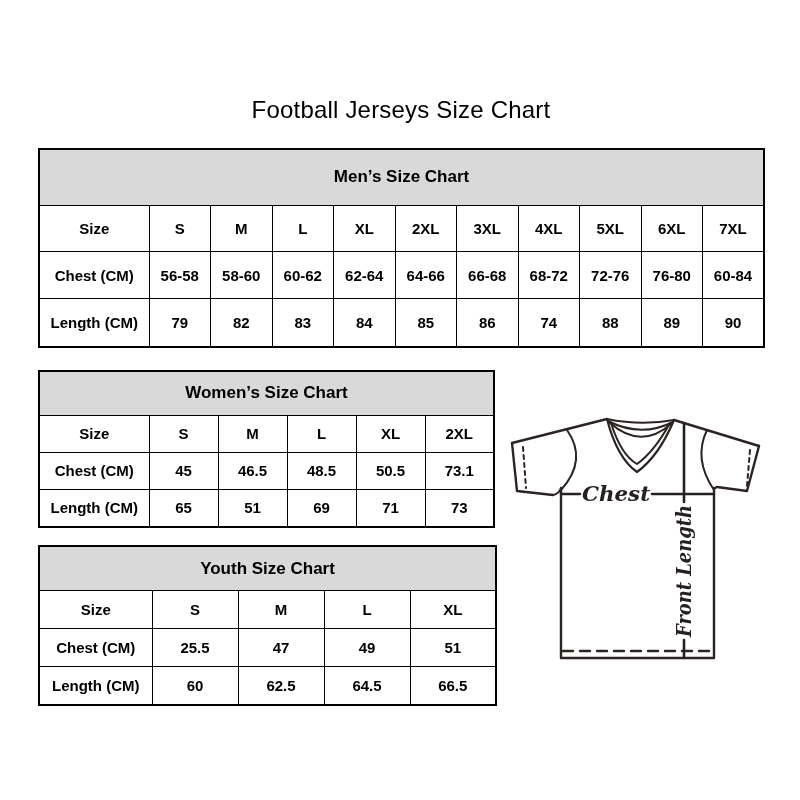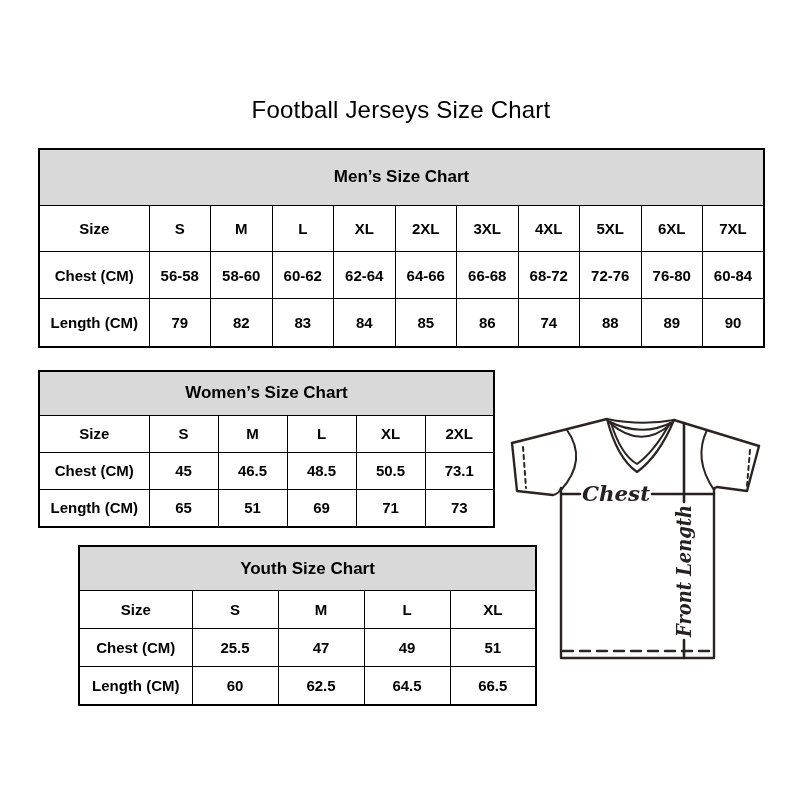--- a/index.html
+++ b/index.html
@@ -9,21 +9,21 @@
     font-family:"Liberation Sans", sans-serif;
   }
   .page-title {
     position:absolute; top:96px; left:11px; width:780px;
     text-align:center; font-size:24px; font-weight:normal;
     letter-spacing:0.2px;
   }
   .tbl { position:absolute; }
   #men-table   { left:38px; top:148px; width:727px; height:200px; }
   #women-table { left:38px; top:370px; width:457px; height:158px; }
-  #youth-table { left:38px; top:545px; width:459px; height:161px;margin-left:40px; }
+  #youth-table { left:38px; top:545px; width:459px; height:161px; }
   table.size-table {
     border-collapse:collapse; table-layout:fixed;
     width:100%; height:100%;
     border:2px solid var(--border,#000);
   }
   table.size-table td {
     border:1.5px solid var(--border,#000);
     text-align:center; vertical-align:middle;
     font-weight:bold; font-size:15px; padding:0;
     color:var(--text,#000);

